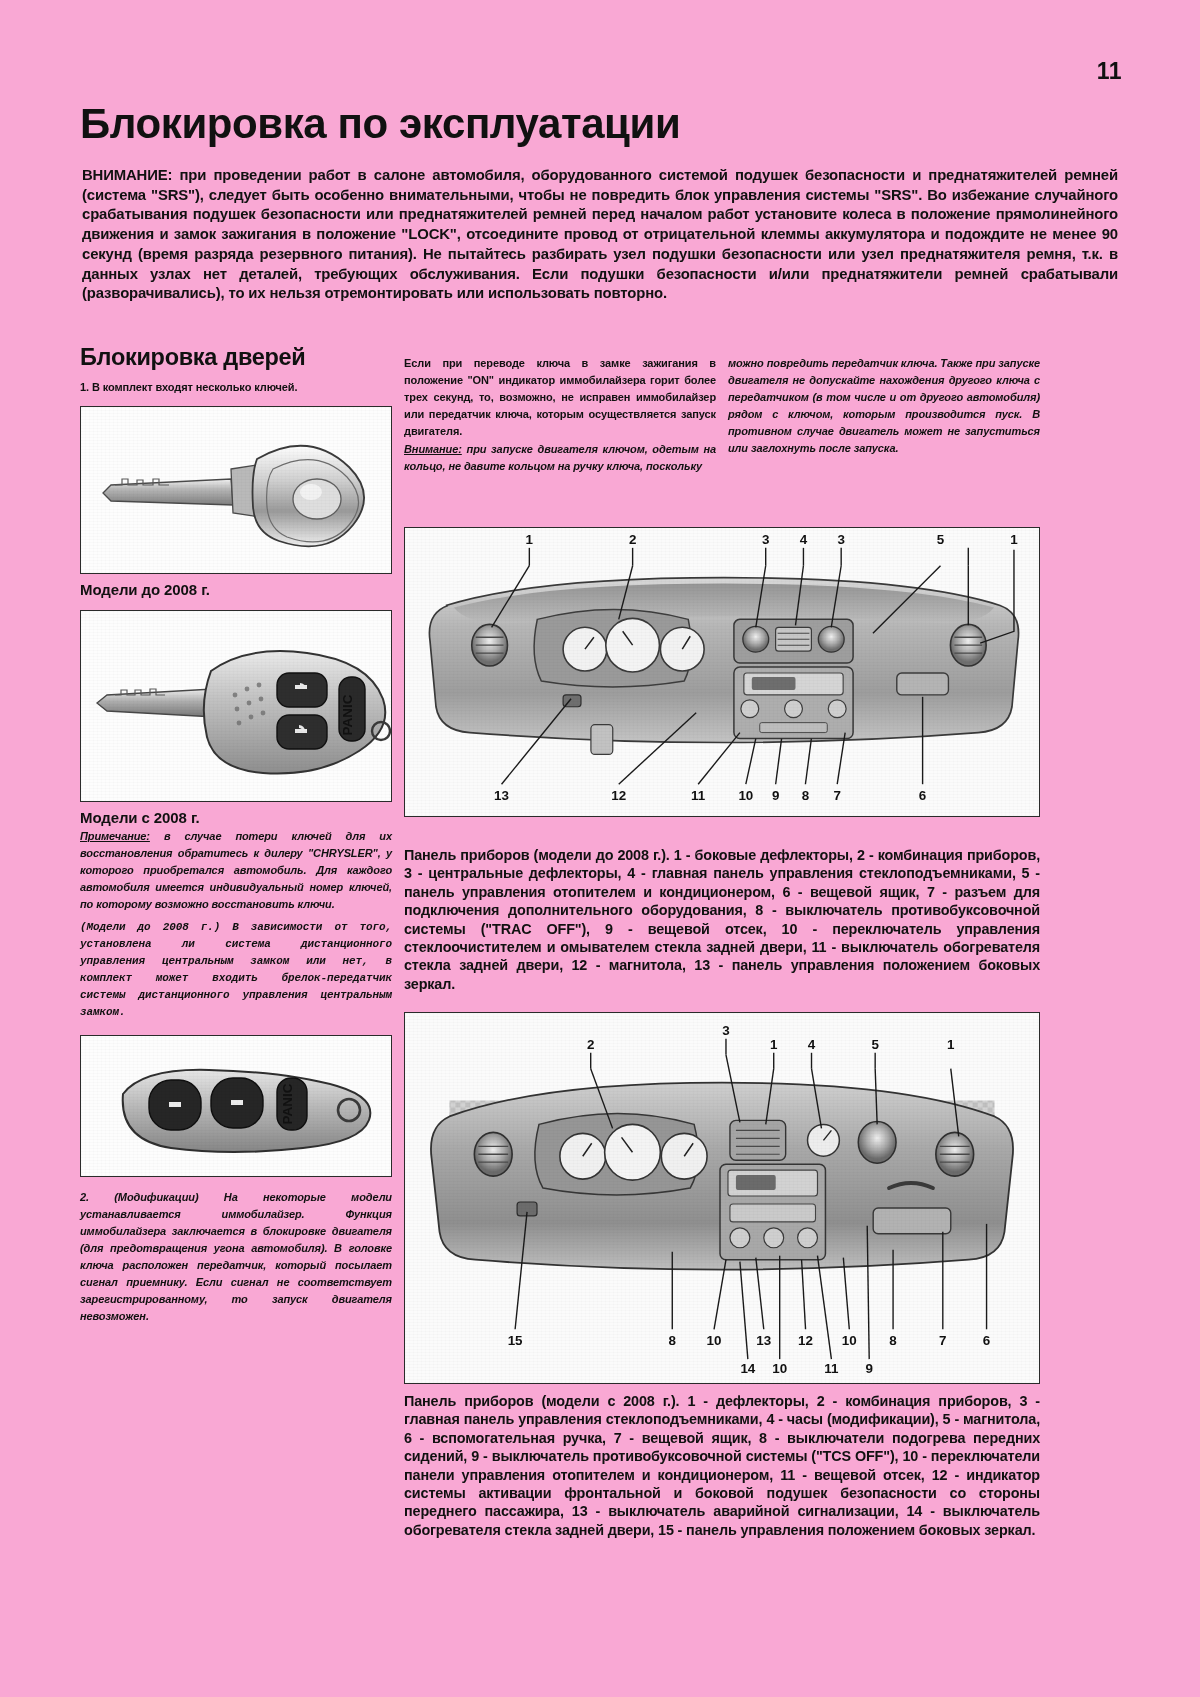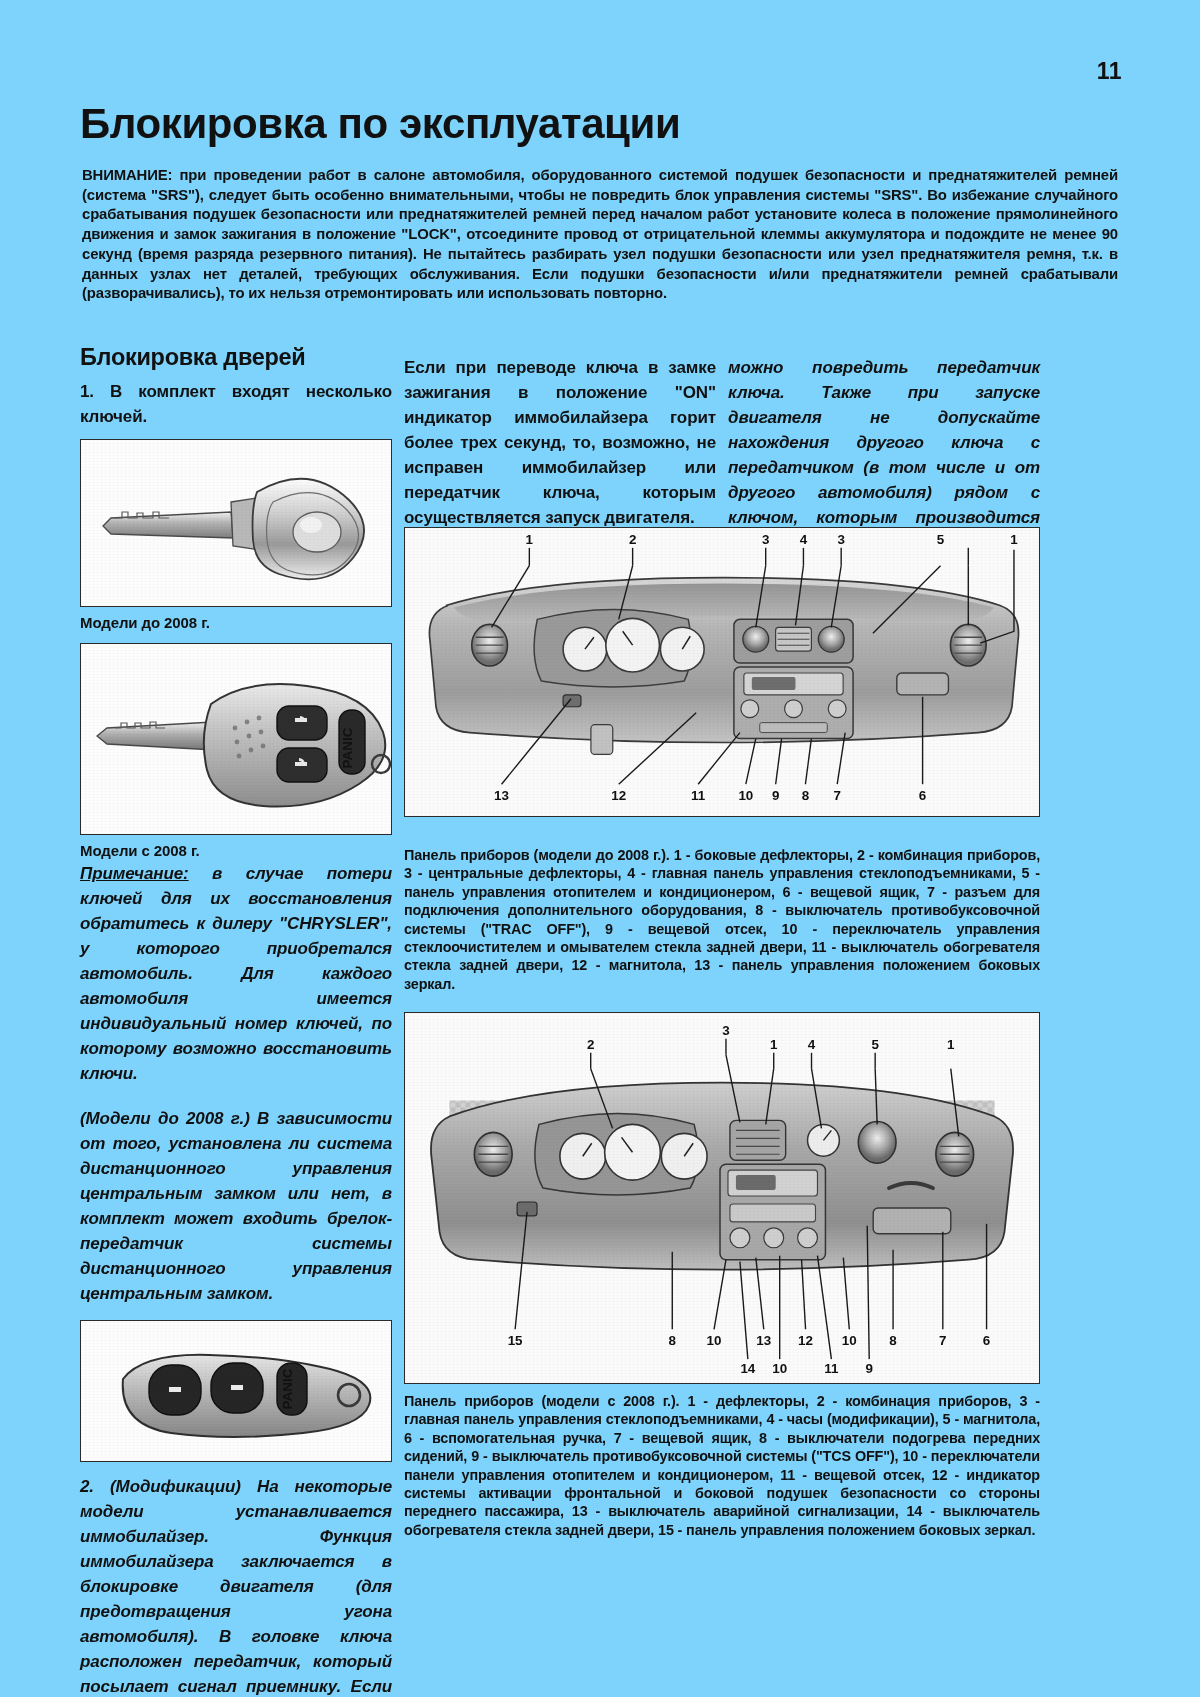--- a/index.html
+++ b/index.html
@@ -14,21 +14,21 @@
     font-family: "Liberation Sans", sans-serif;
     color: #111;
     position: relative;
     overflow: hidden;
   }
   .page {
     position: absolute;
     left: 0; top: 0;
     width: 1200px;
     height: 1697px;
-    background: #7dd3fc;
+    background: #f9a8d4;
   }
   .page-number {
     position: absolute;
     right: 78px;
     top: 58px;
     font-size: 23px;
     font-weight: bold;
     letter-spacing: 0.5px;
   }
   .page-title {
@@ -75,23 +75,23 @@
     width: 312px;
   }
 
   .section-head {
     font-size: 23.5px;
     font-weight: bold;
     letter-spacing: -0.3px;
     margin: 0 0 8px 0;
   }
   .body-text {
-    font-size: 17px;
-    font-weight: bold;
-    line-height: 25px;
+    font-size: 11px;
+    font-weight: bold;
+    line-height: 17px;
     text-align: justify;
     letter-spacing: -0.1px;
     margin: 0;
   }
   .body-text.italic {
     font-style: italic;
   }
   .note-lead {
     text-decoration: underline;
   }
@@ -245,21 +245,21 @@
       </svg>
       <div class="grain"></div>
     </div>
     <div class="fig-caption">Модели с 2008 г.</div>
 
 
     <p class="body-text italic" style="margin-top:2px;">
       <span class="note-lead">Примечание:</span><span> в случае потери ключей для их восстановления обратитесь к дилеру "CHRYSLER", у которого приобретался автомобиль. Для каждого автомобиля имеется индивидуальный номер ключей, по которому возможно восстановить ключи.</span>
     </p>
 
-    <p class="body-text italic" style="margin-top:20px;">(Модели до 2008 г.) В зависимости от того, установлена ли система дистанционного управления центральным замком или нет, в комплект может входить брелок-передатчик системы дистанционного управления центральным замком.</p>
+    <p class="body-text italic" style="margin-top:6px;font-family:Liberation Mono, monospace;">(Модели до 2008 г.) В зависимости от того, установлена ли система дистанционного управления центральным замком или нет, в комплект может входить брелок-передатчик системы дистанционного управления центральным замком.</p>
 
     <div class="img-frame" style="width:312px;height:142px;margin-top:14px;">
       <svg viewBox="0 0 312 142" width="312" height="142">
         <defs>
           <linearGradient id="remotebody" x1="0" y1="0" x2="0" y2="1">
             <stop offset="0%" stop-color="#e6e6e6"></stop>
             <stop offset="45%" stop-color="#b8b8b8"></stop>
             <stop offset="100%" stop-color="#868686"></stop>
           </linearGradient>
         </defs>

